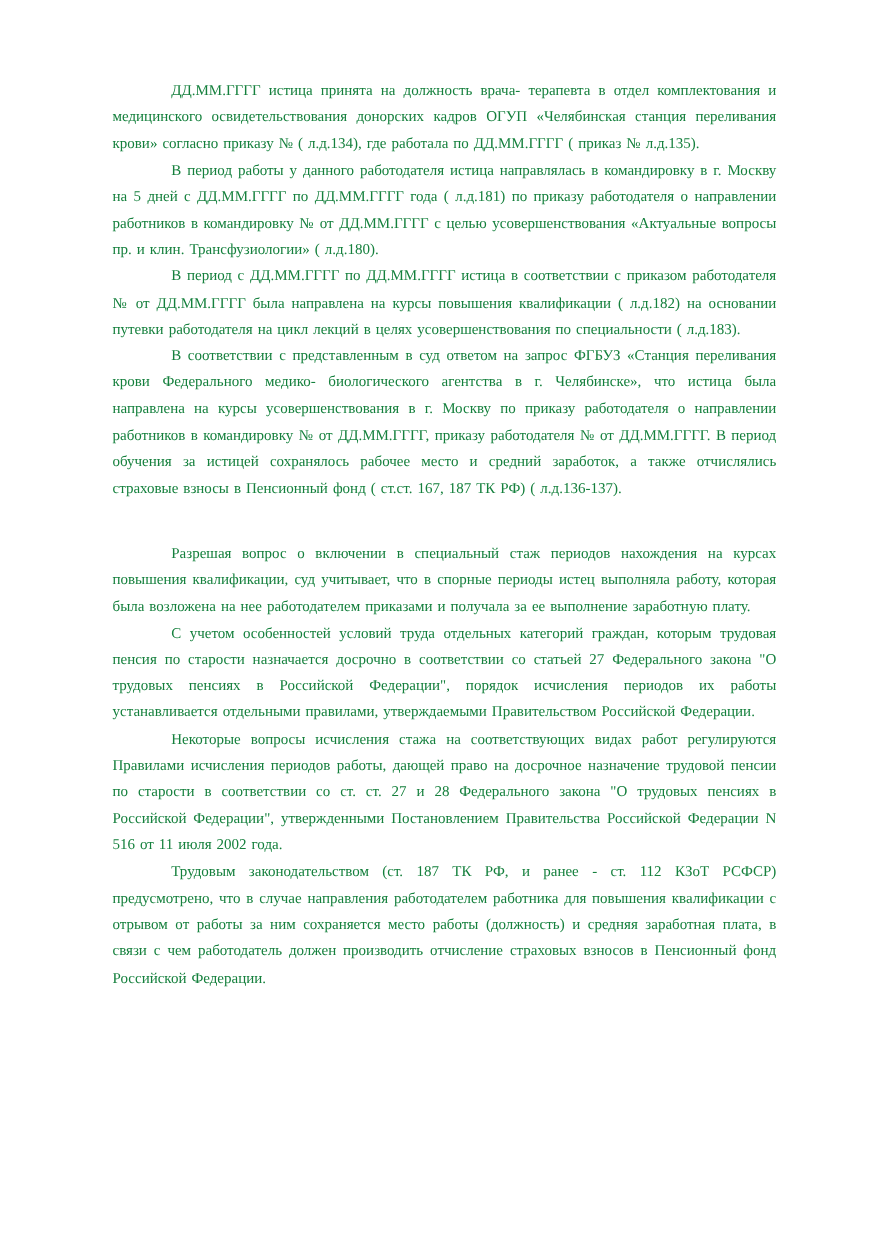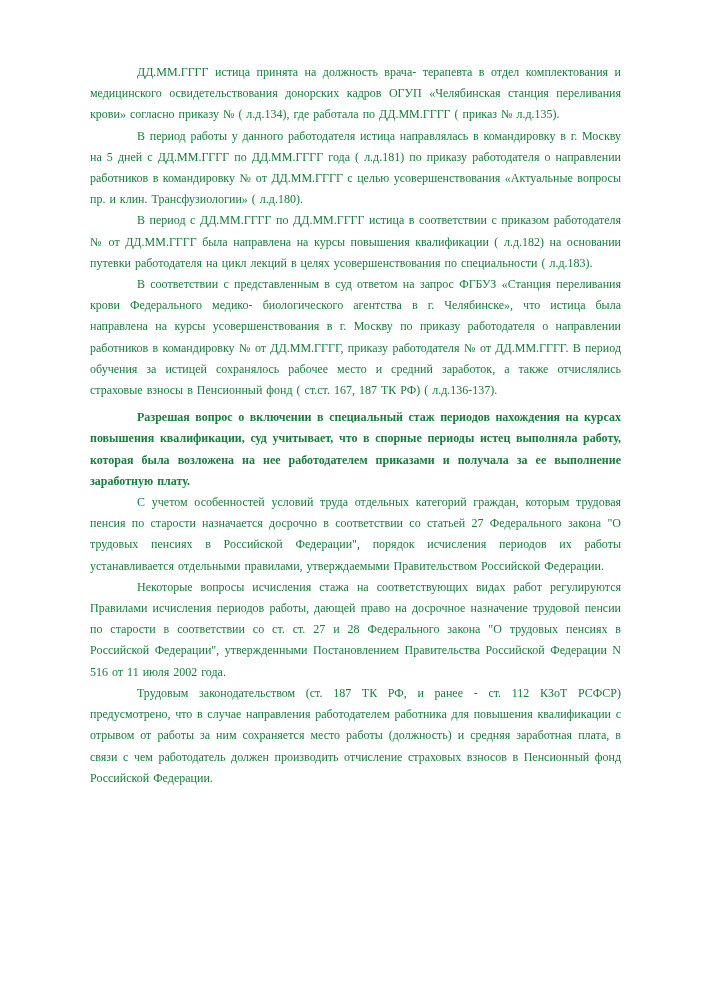--- a/index.html
+++ b/index.html
@@ -23,22 +23,21 @@
     margin: 0;
     font-family: "Liberation Serif", "DejaVu Serif", serif;
     font-size: 12px;
     line-height: 21.2px;
     color: #15803d;
     text-align: justify;
     text-indent: 47px;
     word-spacing: 1px;
   }
   .para.gap-before {
-    margin-top: 6px;
-    font-weight: bold;
+    margin-top: 31px;
   }
 </style>
 </head>
 <body>
 
 <div class="page">
   <p class="para">ДД.ММ.ГГГГ истица принята на должность врача- терапевта в отдел комплектования и медицинского освидетельствования донорских кадров ОГУП «Челябинская станция переливания крови» согласно приказу № ( л.д.134), где работала по ДД.ММ.ГГГГ ( приказ № л.д.135).</p>
   <p class="para">В период работы у данного работодателя истица направлялась в командировку в г. Москву на 5 дней с ДД.ММ.ГГГГ по ДД.ММ.ГГГГ года ( л.д.181) по приказу работодателя о направлении работников в командировку № от ДД.ММ.ГГГГ с целью усовершенствования «Актуальные вопросы пр. и клин. Трансфузиологии» ( л.д.180).</p>
   <p class="para">В период с ДД.ММ.ГГГГ по ДД.ММ.ГГГГ истица в соответствии с приказом работодателя № от ДД.ММ.ГГГГ была направлена на курсы повышения квалификации ( л.д.182) на основании путевки работодателя на цикл лекций в целях усовершенствования по специальности ( л.д.183).</p>
   <p class="para">В соответствии с представленным в суд ответом на запрос ФГБУЗ «Станция переливания крови Федерального медико- биологического агентства в г. Челябинске», что истица была направлена на курсы усовершенствования в г. Москву по приказу работодателя о направлении работников в командировку № от ДД.ММ.ГГГГ, приказу работодателя № от ДД.ММ.ГГГГ. В период обучения за истицей сохранялось рабочее место и средний заработок, а также отчислялись страховые взносы в Пенсионный фонд ( ст.ст. 167, 187 ТК РФ) ( л.д.136-137).</p>

